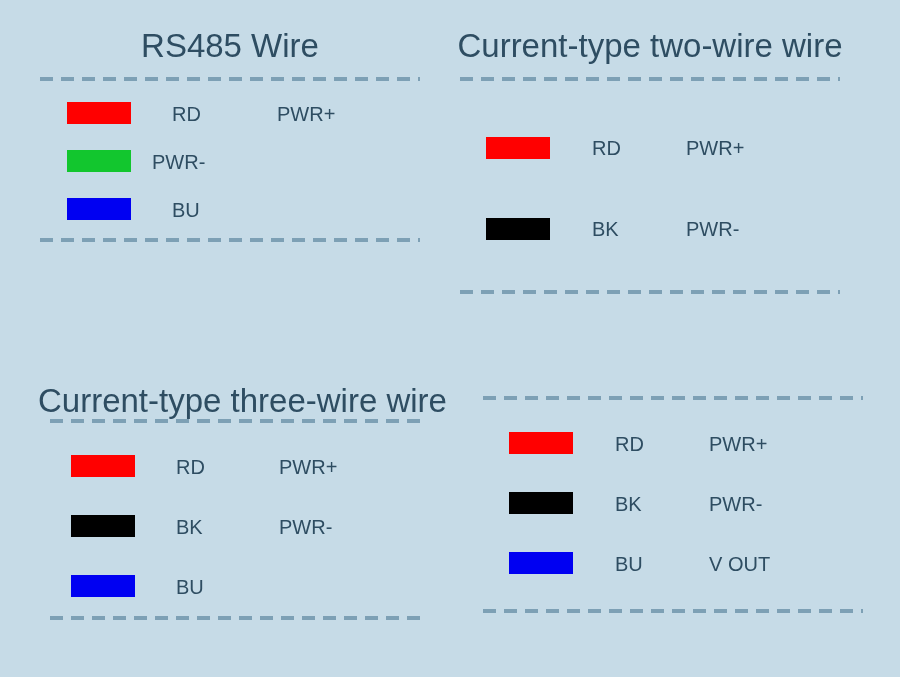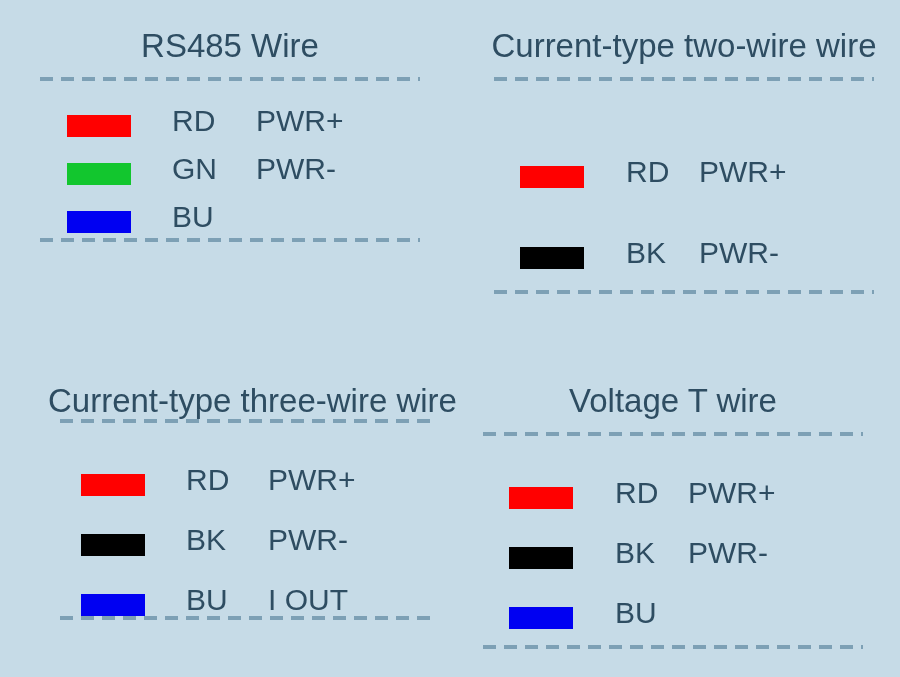--- a/index.html
+++ b/index.html
@@ -12,22 +12,22 @@
     background: var(--background, #c6dbe7);
     font-family: "Liberation Sans", sans-serif;
     position: relative;
     overflow: hidden;
   }
   .panel {
     position: absolute;
     width: 400px;
   }
   .p1 { left: 30px;  top: 28px; }
-  .p2 { left: 484px; top: 28px; }
-  .p3 { left: 48px;  top: 383px; }
+  .p2 { left: 450px; top: 28px; }
+  .p3 { left: 38px;  top: 383px; }
   .p4 { left: 473px; top: 383px; }
 
   .panel-title {
     margin: 0;
     font-size: 33px;
     line-height: 36px;
     font-weight: 400;
     color: var(--text, #2e4d62);
     text-align: center;
     white-space: nowrap;
@@ -36,34 +36,34 @@
     height: 4px;
     margin: 0 10px;
     background: repeating-linear-gradient(90deg,
       var(--dash, #7da0b5) 0 13px,
       transparent 13px 21px);
   }
   .dash-top { margin-top: 13px; }
 
   .row {
     display: flex;
-    align-items: flex-end;
+    align-items: center;
     color: var(--text, #2e4d62);
-    font-size: 30px;
+    font-size: 20px;
   }
   .swatch {
     width: 64px;
     height: 22px;
     flex: none;
   }
   .code {
     display: inline-block;
     flex: none;
   }
-  .signal { white-space: nowrap; }
+  .signal { white-space: nowrap; margin-left: 21px; }
   .code, .signal { transform: translateY(1px); }
 
   
   .p1 .rows { margin-top: 8px; }
   .p1 .row  { height: 48px; }
   .p1 .swatch { margin-left: 37px; }
   .p1 .code { margin-left: 41px; width: 84px; }
   .p1 .dash-bottom { margin-top: 5px; }
 
   .p2 .rows { margin-top: 26px; }
@@ -90,21 +90,20 @@
     <h2 class="panel-title">RS485 Wire</h2>
     <div class="dash dash-top"></div>
     <div class="rows">
       <div class="row">
         <span class="swatch" style="background: rgb(255, 0, 0);"></span>
         <span class="code">RD</span>
         <span class="signal">PWR+</span>
       </div>
       <div class="row">
         <span class="swatch" style="background: rgb(18, 198, 46);"></span>
-        <span class="code">GN</span>
         <span class="signal">PWR-</span>
       </div>
       <div class="row">
         <span class="swatch" style="background: rgb(0, 0, 242);"></span>
         <span class="code">BU</span>
       </div>
     </div>
     <div class="dash dash-bottom"></div>
   </section>
 
@@ -136,41 +135,40 @@
         <span class="signal">PWR+</span>
       </div>
       <div class="row">
         <span class="swatch" style="background: rgb(0, 0, 0);"></span>
         <span class="code">BK</span>
         <span class="signal">PWR-</span>
       </div>
       <div class="row">
         <span class="swatch" style="background: rgb(0, 0, 242);"></span>
         <span class="code">BU</span>
-        <span class="signal">I OUT</span>
       </div>
     </div>
     <div class="dash dash-bottom"></div>
   </section>
 
   <section class="panel p4">
-    <h2 class="panel-title">Voltage T wire</h2>
     <div class="dash dash-top"></div>
     <div class="rows">
       <div class="row">
         <span class="swatch" style="background: rgb(255, 0, 0);"></span>
         <span class="code">RD</span>
         <span class="signal">PWR+</span>
       </div>
       <div class="row">
         <span class="swatch" style="background: rgb(0, 0, 0);"></span>
         <span class="code">BK</span>
         <span class="signal">PWR-</span>
       </div>
       <div class="row">
         <span class="swatch" style="background: rgb(0, 0, 242);"></span>
         <span class="code">BU</span>
+        <span class="signal">V OUT</span>
       </div>
     </div>
     <div class="dash dash-bottom"></div>
   </section>
 
 </div>
 
 </body></html>

